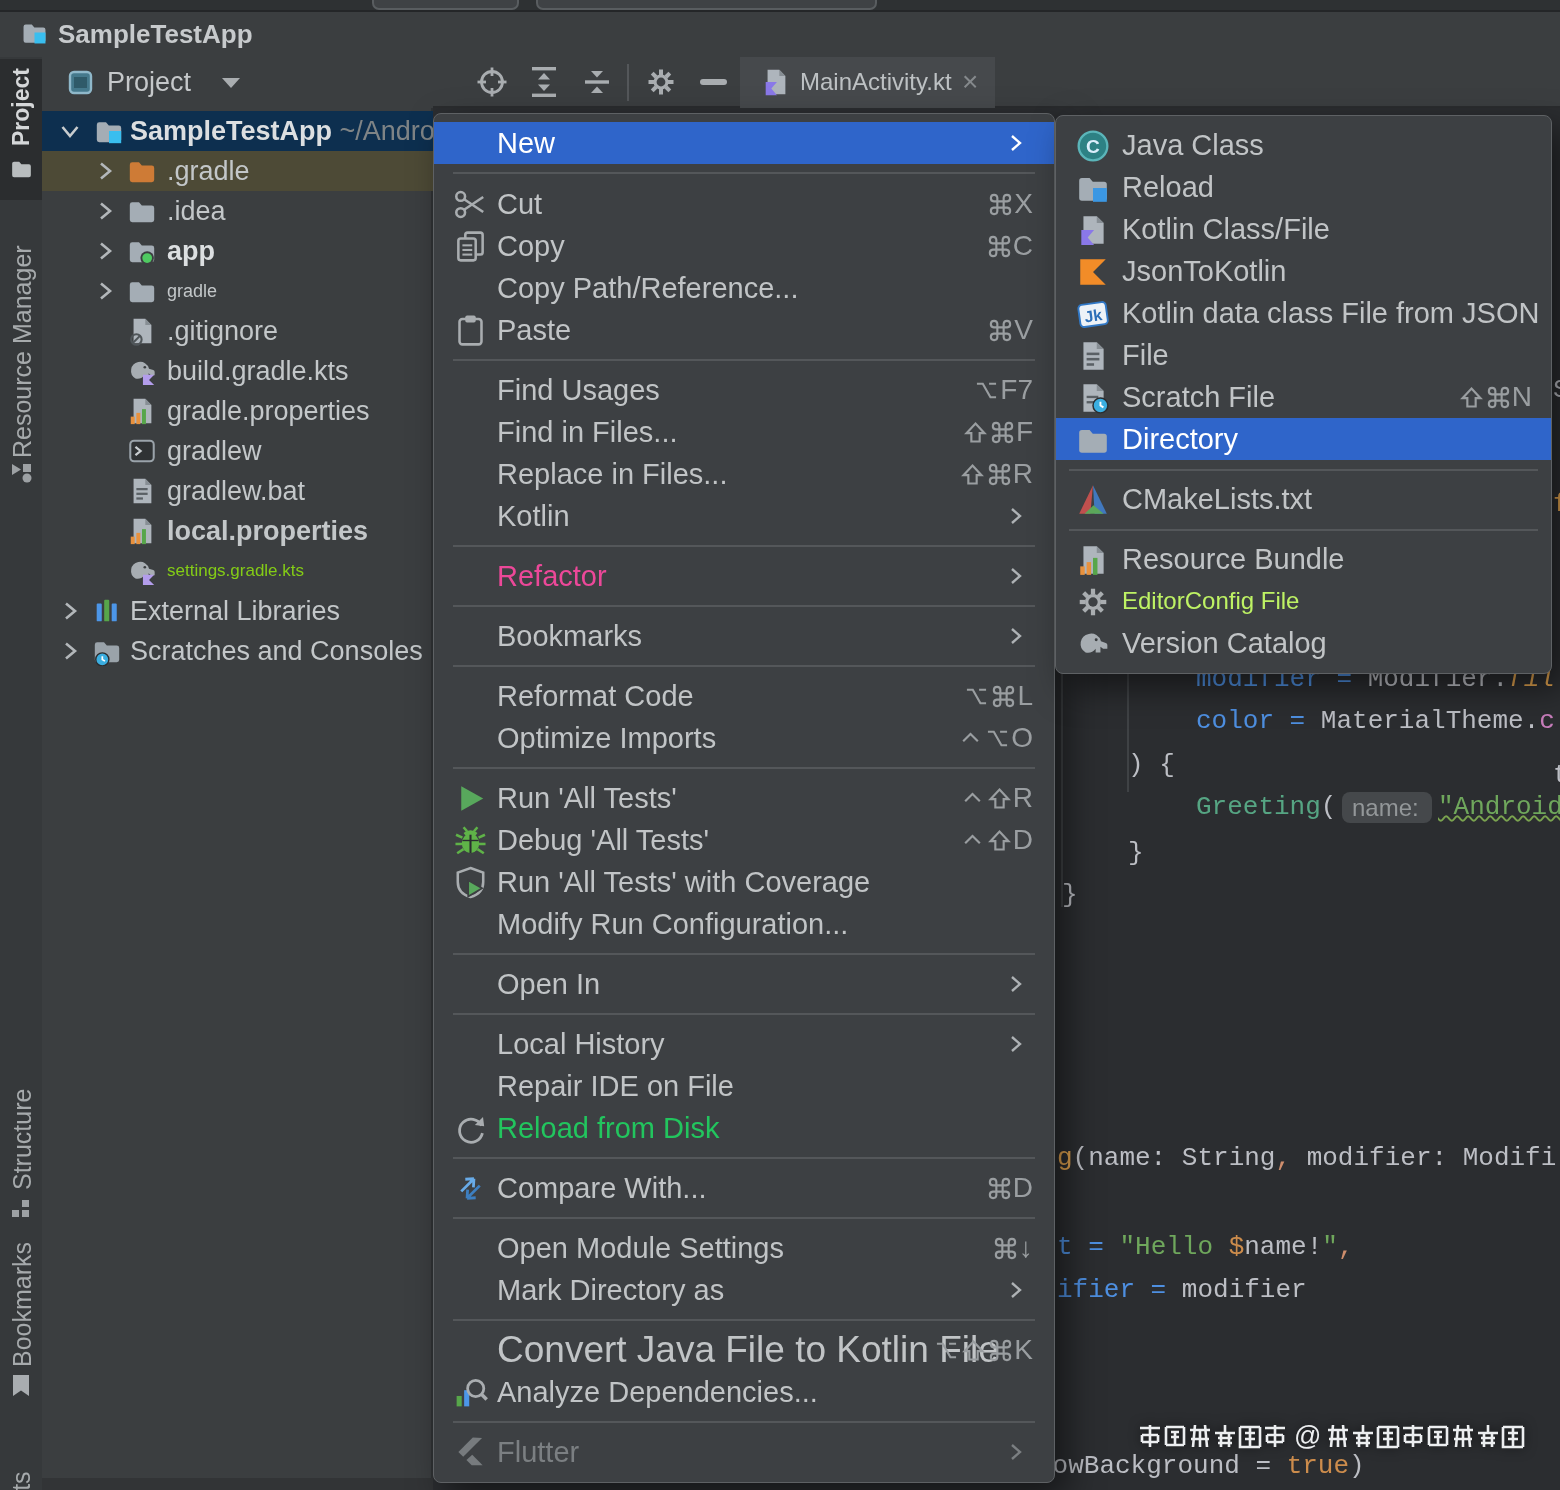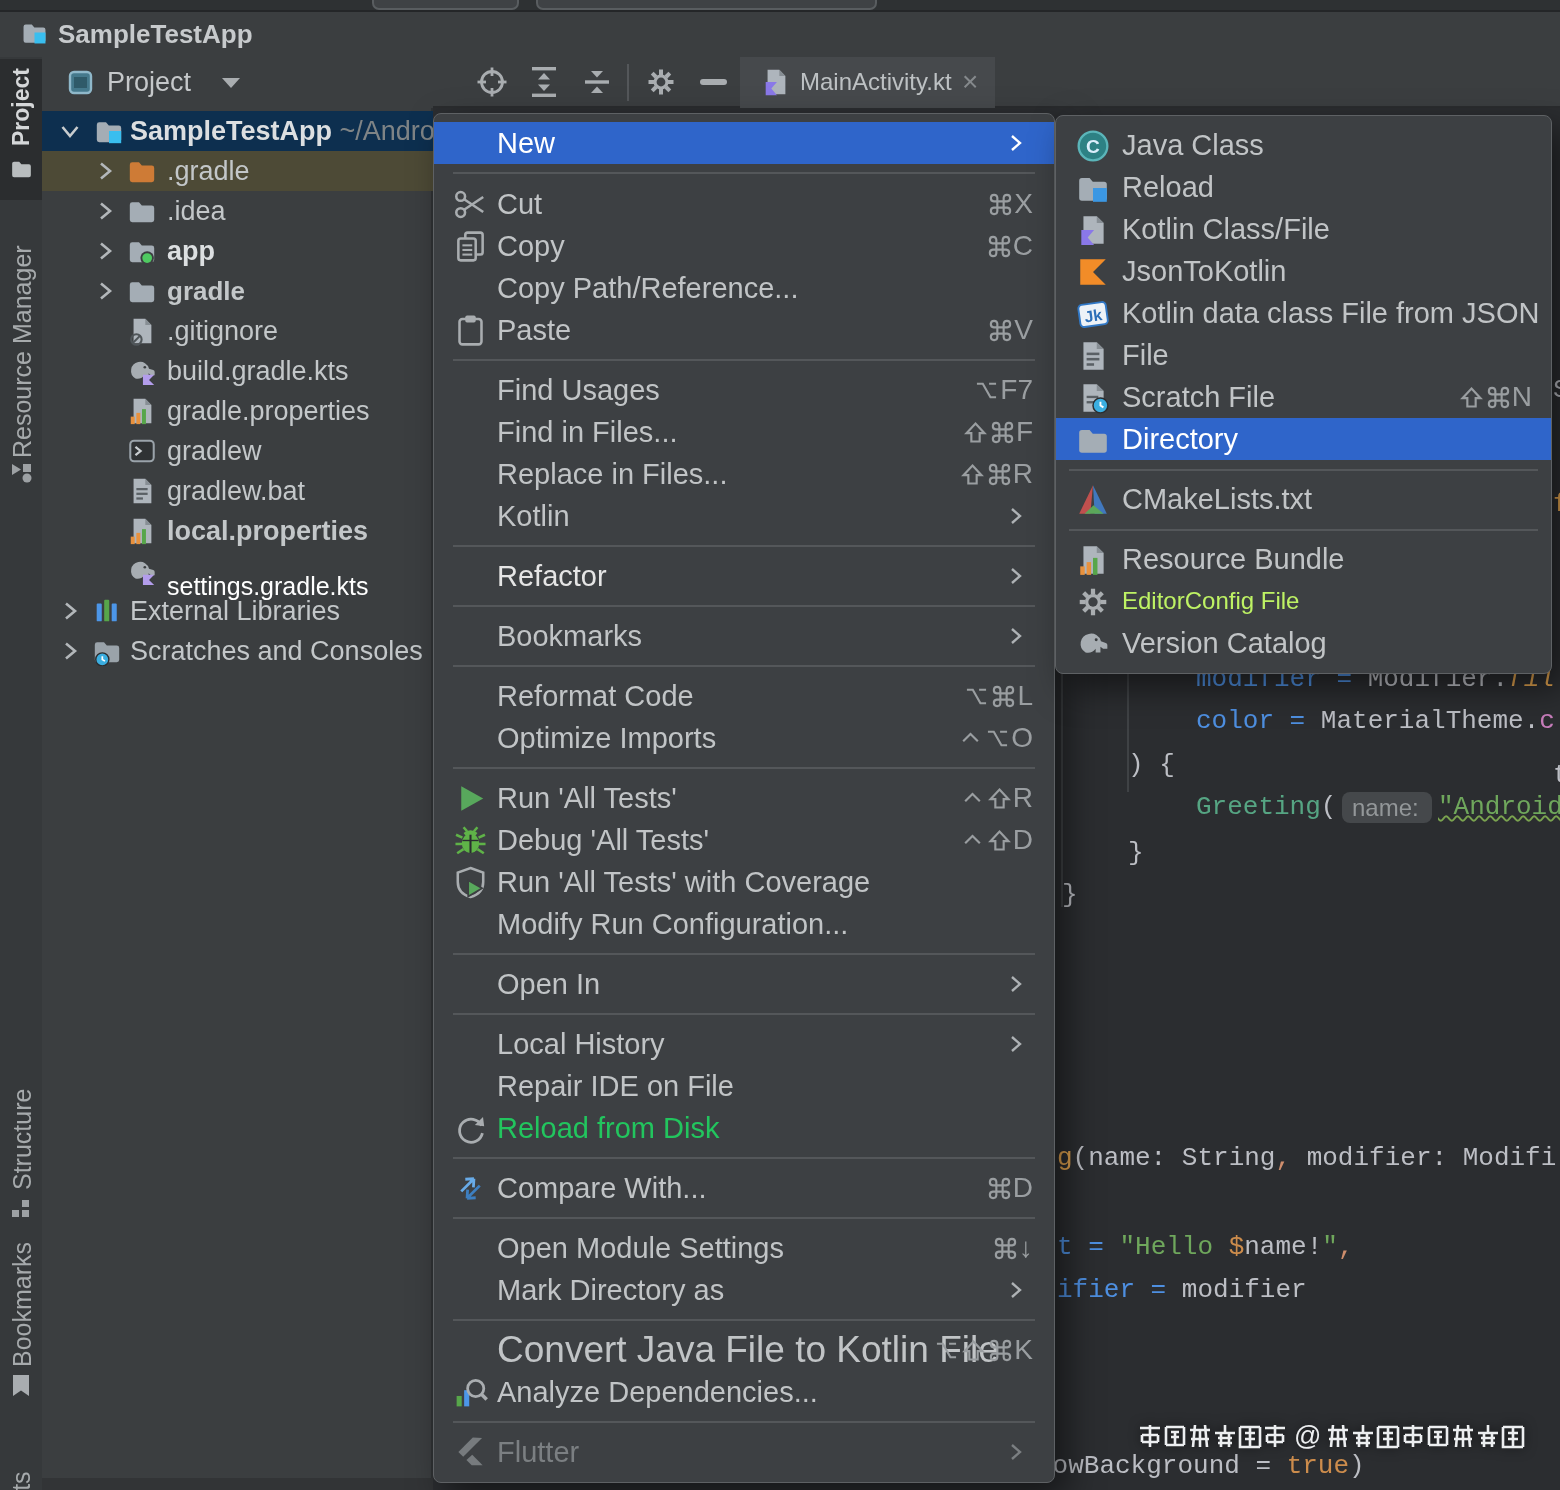--- a/index.html
+++ b/index.html
@@ -139,21 +139,21 @@
     <circle cx="21.5" cy="23.5" r="7.2" fill="#3B3E40"></circle>
     <circle cx="21.5" cy="23.5" r="5.2" fill="#4FCA61"></circle>
   </svg>
 <div class="abs" style="left:167px;top:231px;height:40px;display:flex;align-items:center;font-size:27px;font-weight:bold;color:#DCDFE1">app</div>
 <svg style="position:absolute;left:94px;top:280px;" width="22" height="22" viewBox="0 0 22 22">
     <path d="M7 3.5 L16 11 L7 18.5" fill="none" stroke="#B3B7BA" stroke-width="2.6"></path>
   </svg>
 <svg style="position:absolute;left:127px;top:276px;" width="30" height="30" viewBox="0 0 32 32">
     <path d="M3 9.2 a2.6 2.6 0 0 1 2.6-2.6 h7.2 l3 3.6 h10.6 a2.6 2.6 0 0 1 2.6 2.6 v12.6 a2.6 2.6 0 0 1-2.6 2.6 H5.6 A2.6 2.6 0 0 1 3 25.4 Z" fill="#A4ADB5"></path>
   </svg>
-<div class="abs" style="left:167px;top:271px;height:40px;display:flex;align-items:center;font-size:26px;font-weight:bold;color:#C3C7C9">gradle</div>
+<div class="abs" style="left:167px;top:271px;height:40px;display:flex;align-items:center;font-size:18px;font-weight:normal;color:#C3C7C9">gradle</div>
 <svg style="position:absolute;left:127px;top:316px;" width="30" height="30" viewBox="0 0 32 32">
     <path d="M7 3 h12.5 L26 9.5 V29 H7 Z" fill="#AEB5BC"></path>
     <path d="M19.5 3 26 9.5 h-6.5 Z" fill="#878E94"></path>
     <circle cx="10" cy="25" r="5.6" fill="none" stroke="#4F5559" stroke-width="2.2"></circle>
     <line x1="6.2" y1="28.8" x2="13.8" y2="21.2" stroke="#4F5559" stroke-width="2.2"></line>
   </svg>
 <div class="abs" style="left:167px;top:311px;height:40px;display:flex;align-items:center;font-size:27px;font-weight:normal;color:#C3C7C9">.gitignore</div>
 <svg style="position:absolute;left:127px;top:356px;" width="30" height="30" viewBox="0 0 32 32">
     <path d="M9 24 a9.5 9.5 0 0 1 3-17.5 a9.5 9.5 0 0 1 11.5 7 l4.5 1.5 a2 2 0 0 1 1.5 2 v3.5 h-4 l-2.5-2 v5.5 h-4.5 v-3.5 a9.5 9.5 0 0 1-9.5 3.5 Z" fill="#A7ADB2"></path>
     <circle cx="19" cy="12" r="1.4" fill="#3B3E40"></circle>
@@ -189,21 +189,21 @@
     <rect x="4" y="22" width="4.2" height="8" fill="#E8913D"></rect>
     <rect x="10" y="18" width="4.2" height="12" fill="#E8913D"></rect>
     <rect x="16" y="14" width="4.2" height="16" fill="#57A64A"></rect>
   </svg>
 <div class="abs" style="left:167px;top:511px;height:40px;display:flex;align-items:center;font-size:27px;font-weight:bold;color:#C3C7C9">local.properties</div>
 <svg style="position:absolute;left:127px;top:556px;" width="30" height="30" viewBox="0 0 32 32">
     <path d="M9 24 a9.5 9.5 0 0 1 3-17.5 a9.5 9.5 0 0 1 11.5 7 l4.5 1.5 a2 2 0 0 1 1.5 2 v3.5 h-4 l-2.5-2 v5.5 h-4.5 v-3.5 a9.5 9.5 0 0 1-9.5 3.5 Z" fill="#A7ADB2"></path>
     <circle cx="19" cy="12" r="1.4" fill="#3B3E40"></circle>
     <path d="M17 20 h12 l-5.5 5.5 5.5 5.5 H17 Z" fill="#B39DEB"></path>
   </svg>
-<div class="abs" style="left:167px;top:566px;height:40px;display:flex;align-items:center;font-size:25px;font-weight:normal;color:#ffffff">settings.gradle.kts</div>
+<div class="abs" style="left:167px;top:551px;height:40px;display:flex;align-items:center;font-size:17px;font-weight:normal;color:#84cc16">settings.gradle.kts</div>
 <svg style="position:absolute;left:59px;top:600px;" width="22" height="22" viewBox="0 0 22 22">
     <path d="M7 3.5 L16 11 L7 18.5" fill="none" stroke="#B3B7BA" stroke-width="2.6"></path>
   </svg>
 <svg style="position:absolute;left:92px;top:596px;" width="30" height="30" viewBox="0 0 32 32">
     <rect x="5" y="8" width="5.4" height="19" rx="1" fill="#4C96E8"></rect>
     <rect x="13" y="4" width="5.4" height="23" rx="1" fill="#57A64A"></rect>
     <rect x="21" y="8" width="5.4" height="19" rx="1" fill="#4C96E8"></rect>
   </svg>
 <div class="abs" style="left:130px;top:591px;height:40px;display:flex;align-items:center;font-size:27px;color:#C3C7C9">External Libraries</div>
 <svg style="position:absolute;left:59px;top:640px;" width="22" height="22" viewBox="0 0 22 22">
@@ -328,21 +328,21 @@
     <svg width="27" height="27" viewBox="0 0 24 24" style="vertical-align:-6px">
       <path d="M9.2 9.2 V6 a2.9 2.9 0 1 0 -3.2 3.2 H9.2 M14.8 9.2 h3.2 A2.9 2.9 0 1 0 14.8 6 V9.2 M14.8 14.8 v3.2 a2.9 2.9 0 1 0 3.2 -3.2 H14.8 M9.2 14.8 H6 a2.9 2.9 0 1 0 3.2 3.2 V14.8 M9.2 9.2 h5.6 v5.6 H9.2 Z" fill="none" stroke="#9A9EA1" stroke-width="1.9"></path>
     </svg>
     <span style="color:#9A9EA1">R</span>
   </div>
 <div class="abs" style="left:497px;top:495px;height:42px;display:flex;align-items:center;font-size:29px;color:#C1C4C6;white-space:nowrap">Kotlin</div>
 <div class="abs" style="left:1007px;top:503px"><svg width="18" height="26" viewBox="0 0 18 26" style="vertical-align:middle">
       <path d="M5 6 L13 13 L5 20" fill="none" stroke="#AEB2B5" stroke-width="2.4"></path>
     </svg></div>
 <div class="msep" style="left:453px;top:545px;width:582px"></div>
-<div class="abs" style="left:497px;top:555px;height:42px;display:flex;align-items:center;font-size:29px;color:#e5e5e5;white-space:nowrap">Refactor</div>
+<div class="abs" style="left:497px;top:555px;height:42px;display:flex;align-items:center;font-size:29px;color:#ec4899;white-space:nowrap">Refactor</div>
 <div class="abs" style="left:1007px;top:563px"><svg width="18" height="26" viewBox="0 0 18 26" style="vertical-align:middle">
       <path d="M5 6 L13 13 L5 20" fill="none" stroke="#AEB2B5" stroke-width="2.4"></path>
     </svg></div>
 <div class="msep" style="left:453px;top:605px;width:582px"></div>
 <div class="abs" style="left:497px;top:615px;height:42px;display:flex;align-items:center;font-size:29px;color:#C1C4C6;white-space:nowrap">Bookmarks</div>
 <div class="abs" style="left:1007px;top:623px"><svg width="18" height="26" viewBox="0 0 18 26" style="vertical-align:middle">
       <path d="M5 6 L13 13 L5 20" fill="none" stroke="#AEB2B5" stroke-width="2.4"></path>
     </svg></div>
 <div class="msep" style="left:453px;top:665px;width:582px"></div>
 <div class="abs" style="left:497px;top:675px;height:42px;display:flex;align-items:center;font-size:29px;color:#C1C4C6;white-space:nowrap">Reformat Code</div>

